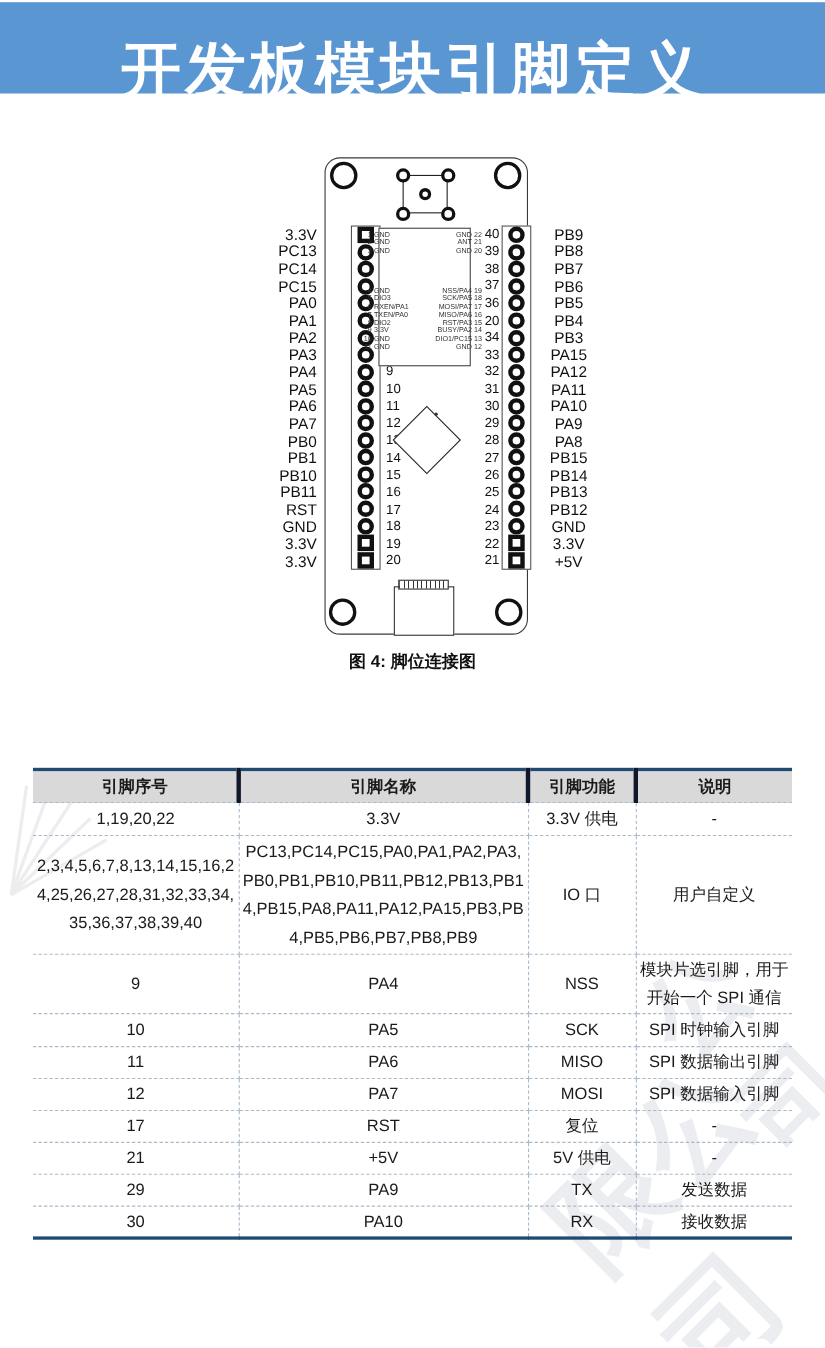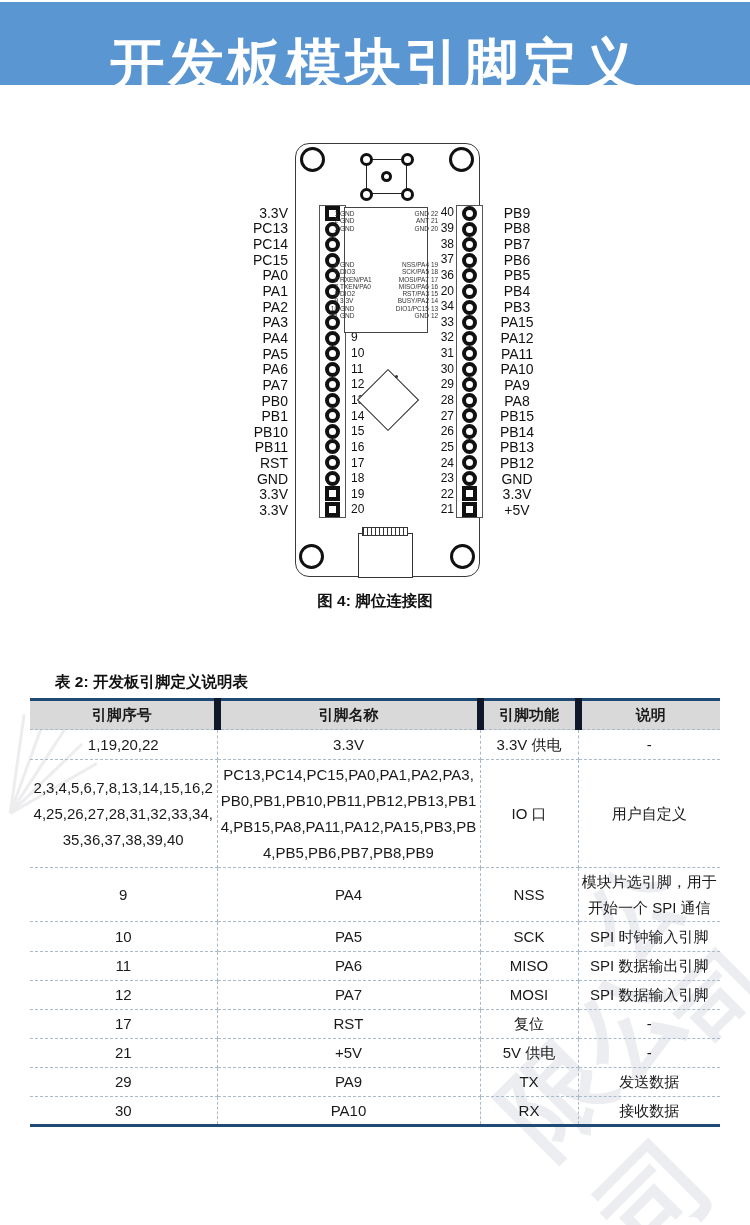--- a/index.html
+++ b/index.html
@@ -71,21 +71,21 @@
   .fig-caption { position:absolute; left:0; top:591px; width:750px; text-align:center;
     font-size:15.5px; font-weight:bold; color:#111; z-index:1; }
 
   
   .table-title { position:absolute; left:55px; top:672px; font-size:15.5px;
     font-weight:bold; color:#111; z-index:1; }
   table.pins { position:absolute; left:30px; top:698px; width:690px; z-index:1;
     border-collapse:collapse; table-layout:fixed;
     border-top:3px solid #1f4a73; border-bottom:3px solid #1f4a73; }
   table.pins th { background:#d9d9d9; font-size:15px; font-weight:bold; height:30px;
-    border-right:7px solid #0f172a; border-bottom:1px dashed #a9bacb; text-align:center; }
+    border-right:4px solid #0f172a; border-bottom:1px dashed #a9bacb; text-align:center; }
   table.pins th:last-child { border-right:none; }
   table.pins td { font-size:15px; text-align:center; vertical-align:middle;
     border-right:1px dashed #a9bacb; border-bottom:1px dashed #a9bacb;
     line-height:26px; padding:0 3px; background:transparent; }
   table.pins td:last-child { border-right:none; }
   table.pins tr:last-child td { border-bottom:none; }
   table.pins td.c0, table.pins td.c1 { word-break:break-all; }
 </style>
 </head>
 <body>
@@ -350,21 +350,20 @@
       </div>
     </div>
 
   <div class="diamond"></div>
   <div class="diamond-dot"></div>
   <div class="usb"></div>
   <div class="usb-hatch"></div>
 
   <div class="fig-caption">图 4: 脚位连接图</div>
 
-  <div class="table-title">表 2: 开发板引脚定义说明表</div>
   <table class="pins">
     <colgroup>
       <col style="width:187px">
         <col style="width:263px">
         <col style="width:98px">
         <col style="width:142px">
     </colgroup>
     <thead>
         <tr id="thead-row">
           <th>引脚序号</th>

